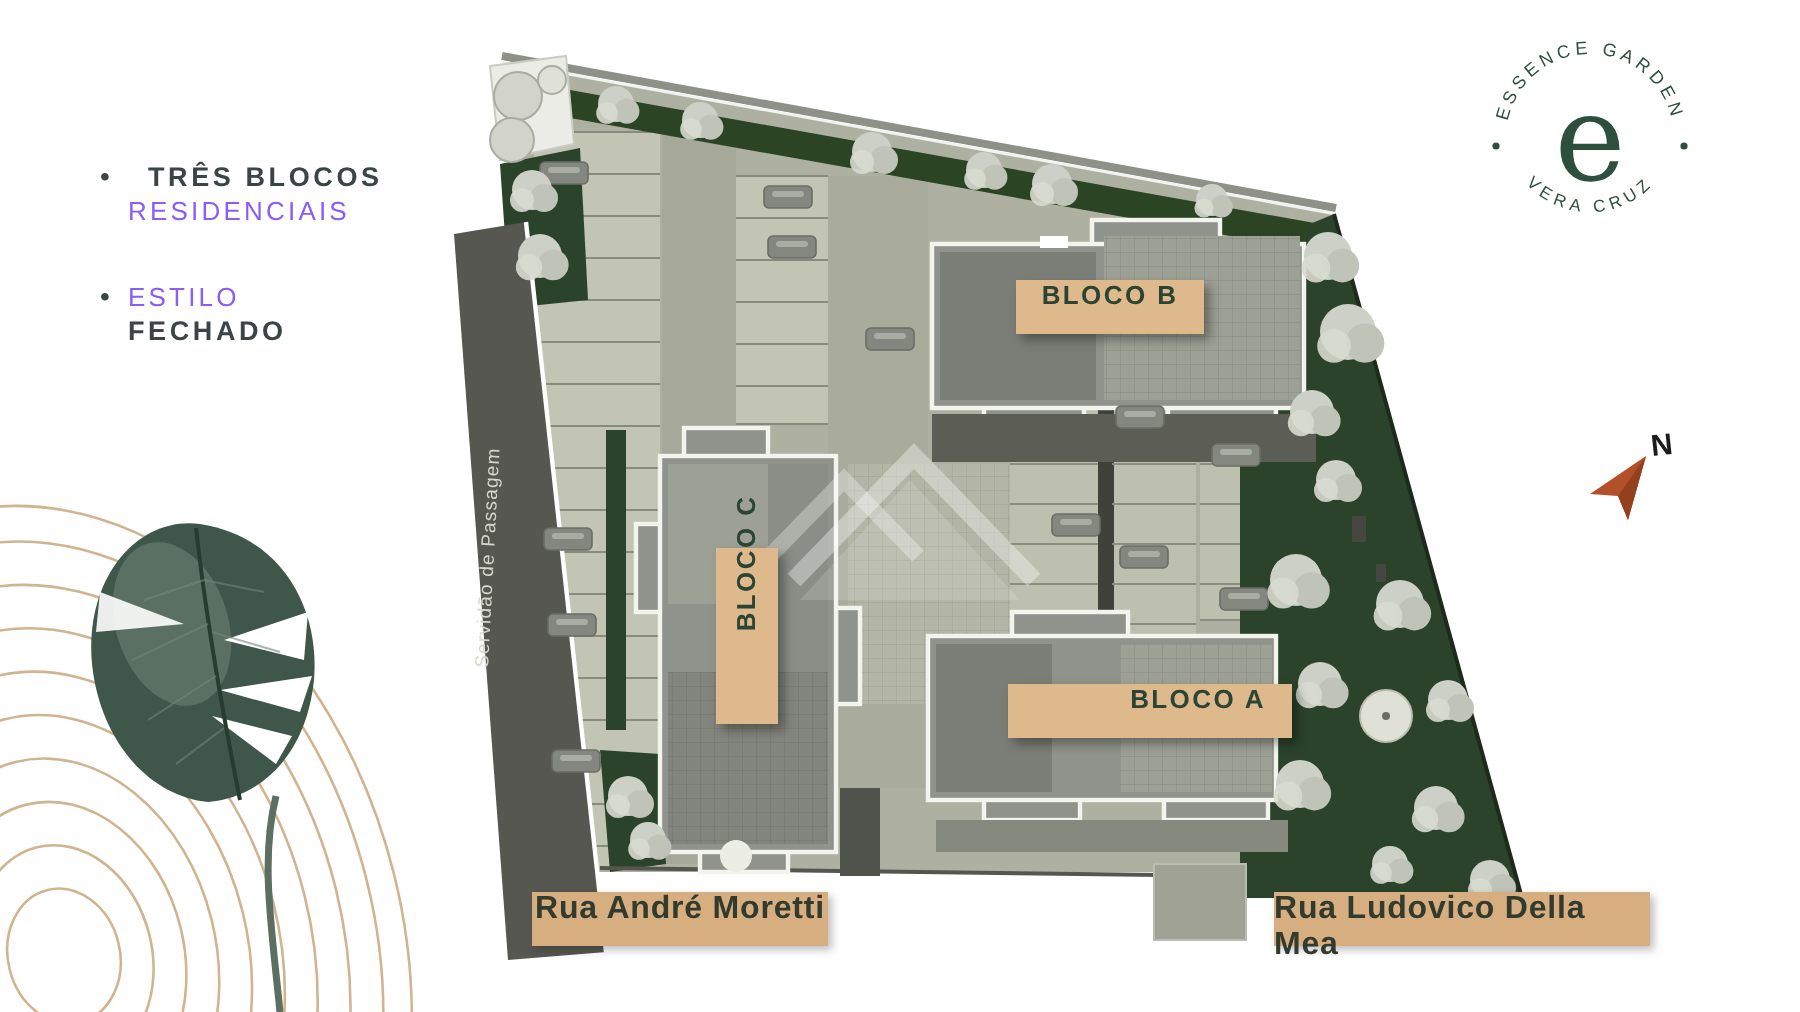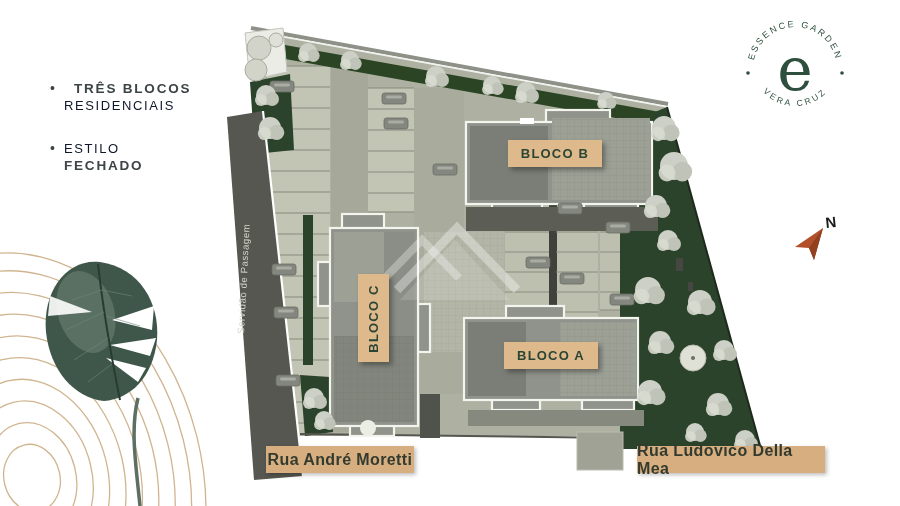--- a/index.html
+++ b/index.html
@@ -4,30 +4,30 @@
 <style>
   html,body{margin:0;padding:0;background:#ffffff;}
   #canvas{position:relative;width:900px;height:506px;background:#ffffff;overflow:hidden;
           font-family:"Liberation Sans",sans-serif;}
   #site-svg{position:absolute;left:0;top:0;}
   
   .features{position:absolute;left:50px;top:80px;width:170px;color:#3c4446;}
   .feat-row{display:flex;align-items:flex-start;}
   .bullet{width:14px;font-size:14px;line-height:16px;color:#3c4446;}
   .feat-bold{font-size:13.5px;font-weight:bold;letter-spacing:1.8px;line-height:17px;margin-left:10px;}
-  .feat-reg{font-size:13px;font-weight:normal;letter-spacing:1.6px;line-height:17px;color:#0f172a;}
+  .feat-reg{font-size:13px;font-weight:normal;letter-spacing:1.6px;line-height:17px;color:#8b5cf6;}
   .indent{margin-left:14px;}
   .feat-gap{height:26px;}
   
-  .chip{position:absolute;display:flex;align-items:center;justify-content:center;
+  .chip{position:absolute;display:flex;align-items:flex-start;justify-content:center;
         background:#ddb98c;color:#2c4434;font-weight:bold;
         box-shadow:3px 3px 5px rgba(0,0,0,.35);}
   .chip-bloco{font-size:13px;letter-spacing:1.2px;}
   #chip-bloco-b{left:508px;top:140px;width:94px;height:27px;}
-  #chip-bloco-a{left:504px;top:342px;width:94px;height:27px;}
+  #chip-bloco-a{left:504px;top:342px;width:94px;height:27px;padding-left:48px;}
   #chip-bloco-c{left:358px;top:274px;width:31px;height:88px;}
   #chip-bloco-c span{transform:rotate(-90deg);white-space:nowrap;}
   .chip-street{font-size:16px;letter-spacing:.4px;background:#d6ae80;color:#333b2f;
                box-shadow:2px 2px 4px rgba(0,0,0,.25);}
   #chip-street-left{left:266px;top:446px;width:148px;height:27px;}
   #chip-street-right{left:637px;top:446px;width:188px;height:27px;}
 </style>
 </head>
 <body>
 

